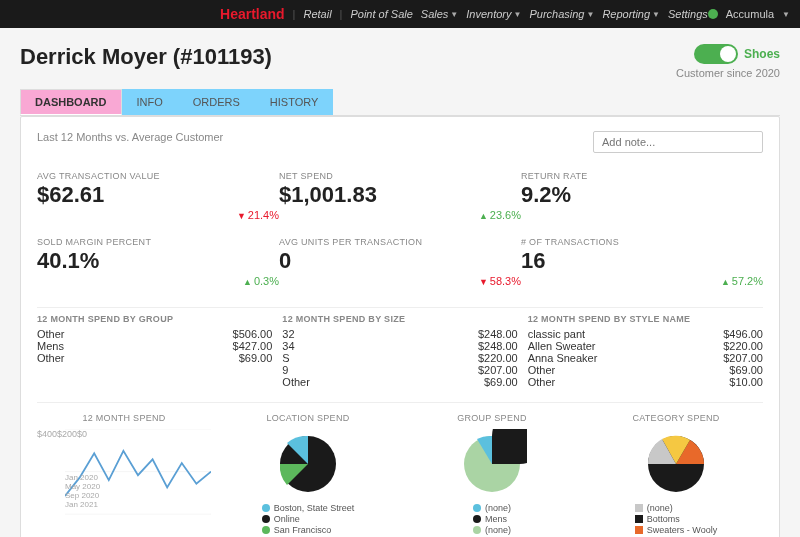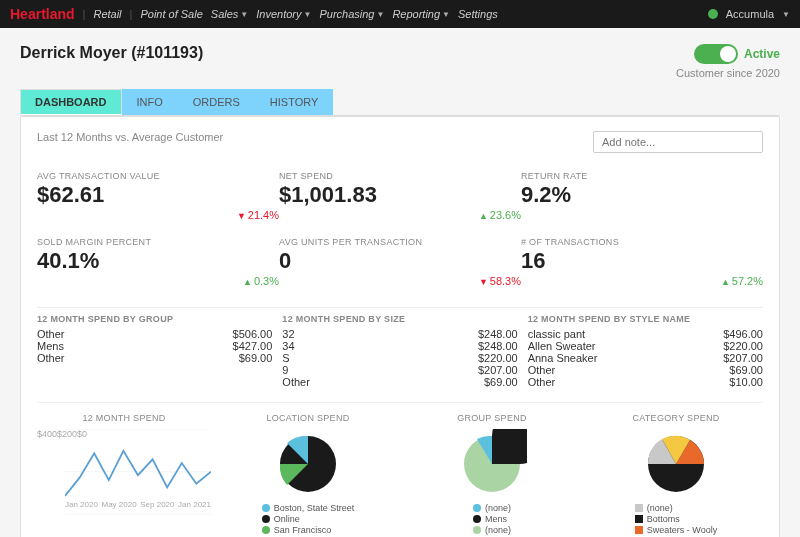--- a/index.html
+++ b/index.html
@@ -5,63 +5,63 @@
     * { box-sizing: border-box; margin: 0; padding: 0; }
     body { font-family: Arial, sans-serif; font-size: 12px; background: #f0f0f0; color: #333; }
 
     
     .top-nav {
       background: #1a1a1a;
       height: 28px;
       display: flex;
       align-items: center;
       padding: 0 10px;
-      justify-content: space-between;
+      justify-content: flex-end;
     }
     .top-nav-left { display: flex; align-items: center; gap: 8px; }
     .top-nav-brand { color: #e8192c; font-weight: bold; font-size: 14px; }
     .top-nav-sep { color: #555; font-size: 11px; }
     .top-nav-item { color: #ccc; font-size: 11px; cursor: pointer; display: flex; align-items: center; gap: 2px; font-style: italic; }
     .nav-arrow { font-size: 8px; color: #aaa; }
     .top-nav-right { display: flex; align-items: center; gap: 8px; }
     .online-dot { width: 10px; height: 10px; background: #4caf50; border-radius: 50%; }
     .accumula-text { color: #ccc; font-size: 11px; }
 
     
     .main { padding: 16px 20px; background: #f5f5f5; min-height: calc(537px - 28px); }
 
     
     .customer-header {
       display: flex;
       justify-content: space-between;
       align-items: flex-start;
       margin-bottom: 10px;
     }
-    .customer-name { font-size: 16px; font-weight: bold; color: #222; }
+    .customer-name { font-size: 22px; font-weight: bold; color: #222; }
     .customer-right { text-align: right; }
     .active-toggle { display: flex; align-items: center; gap: 6px; justify-content: flex-end; }
     .toggle-switch {
       width: 44px; height: 20px; background: #4caf50; border-radius: 10px;
       position: relative; cursor: pointer;
     }
     .toggle-knob {
       width: 16px; height: 16px; background: #fff; border-radius: 50%;
       position: absolute; right: 2px; top: 2px;
     }
     .active-label { color: #4caf50; font-size: 12px; font-weight: bold; }
     .since-text { color: #888; font-size: 11px; margin-top: 3px; }
 
     
     .tabs { display: flex; gap: 0; margin-bottom: 0; border-bottom: 1px solid #ddd; }
     .tab {
       padding: 6px 14px; font-size: 11px; cursor: pointer; border: 1px solid transparent;
       border-bottom: none; color: #555; background: #7dd3fc;
     }
     .tab.active {
-      border: 1px solid #ddd; border-bottom: 1px solid #fff; background: #5eead4;
+      border: 1px solid #ddd; border-bottom: 1px solid #fff; background: #f9a8d4;
       color: #333; font-weight: bold;
     }
 
     
     .card {
       background: #fff; border: 1px solid #ddd; border-radius: 2px;
       padding: 14px 16px;
     }
 
     .subtitle { font-size: 11px; color: #888; margin-bottom: 10px; }
@@ -98,21 +98,21 @@
       display: grid; grid-template-columns: 1fr 1fr 1fr 1fr;
       gap: 10px; margin-top: 12px; border-top: 1px solid #eee; padding-top: 10px;
     }
     .chart-block { }
     .chart-title { font-size: 9px; color: #888; text-transform: uppercase; letter-spacing: 0.3px; text-align: center; margin-bottom: 6px; }
 
     
     .line-chart-wrap { position: relative; height: 80px; }
     .line-chart-yaxis { position: absolute; left: 0; top: 0; height: 100%; display: flex; flex-direction: row; justify-content: space-between; font-size: 9px; color: #aaa; width: 28px; }
     .line-chart-svg { position: absolute; left: 28px; right: 0; top: 0; bottom: 16px; }
-    .line-chart-xaxis { position: absolute; bottom: 0; left: 28px; right: 0; display: flex; justify-content: space-between; font-size: 8px; color: #aaa; }
+    .line-chart-xaxis { position: absolute; bottom: 0; left: 28px; right: 0; display: flex; justify-content: space-between; font-size: 8px; color: #aaa; flex-direction: column; }
 
     
     .pie-wrap { display: flex; flex-direction: column; align-items: center; gap: 4px; }
     .pie-legend { font-size: 9px; color: #555; display: flex; flex-direction: column; gap: 1px; }
     .legend-item { display: flex; align-items: center; gap: 4px; }
     .legend-dot { width: 8px; height: 8px; border-radius: 50%; flex-shrink: 0; }
     .legend-sq { width: 8px; height: 8px; flex-shrink: 0; }
   </style>
 </head>
 <body>
@@ -139,21 +139,21 @@
 
 <div class="main">
 
   <div class="customer-header">
     <h1 class="customer-name">Derrick Moyer (#101193)</h1>
     <div class="customer-right">
       <div class="active-toggle">
         <div class="toggle-switch">
           <div class="toggle-knob"></div>
         </div>
-        <span class="active-label">Active</span>
+        <span class="active-label">Shoes</span>
       </div>
       <div class="since-text">Customer since 2020</div>
     </div>
   </div>
 
   <div class="tabs">
     <div class="tab active">DASHBOARD</div>
     <div class="tab">INFO</div>
     <div class="tab">ORDERS</div>
     <div class="tab">HISTORY</div>

